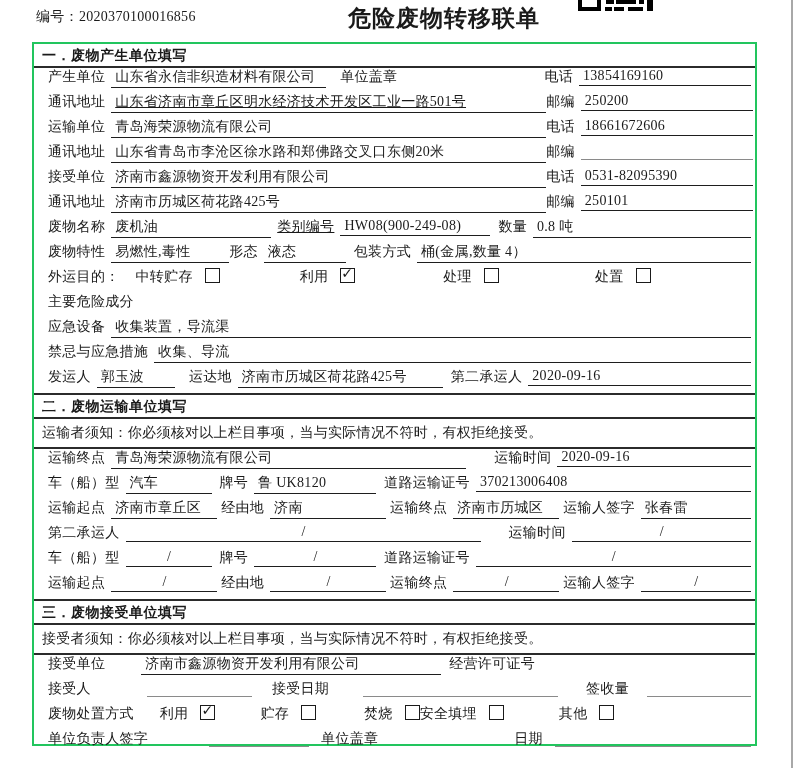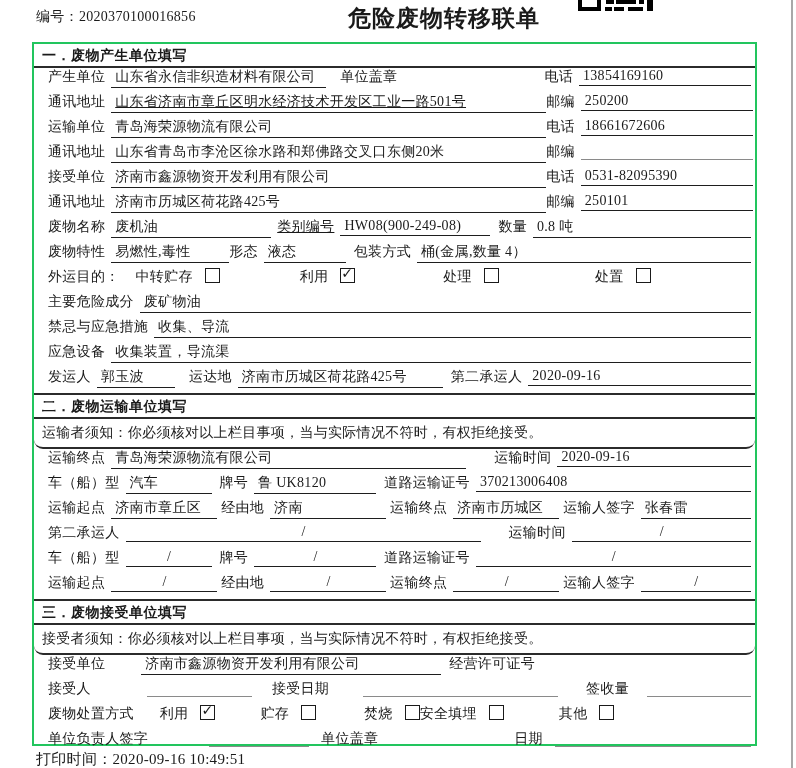--- a/index.html
+++ b/index.html
@@ -12,21 +12,21 @@
         font-size:23px;letter-spacing:1px;white-space:nowrap;}
   .qr{position:absolute;left:578px;top:0;}
   .form-table{position:absolute;left:32px;top:42px;width:725px;height:704px;
         border:2px solid #22c55e;box-sizing:border-box;display:flex;flex-direction:column;}
   .section{display:flex;flex-direction:column;}
   .section + .section{border-top:2px solid #2b2b2b;}
   .sec-title{height:20px;line-height:20px;padding:1px 6px 1px 8px;font-weight:bold;font-size:14px;
         font-family:"Liberation Sans","DejaVu Sans",sans-serif;border-bottom:2px solid #2b2b2b;
         letter-spacing:.5px;}
   .sec-note{height:24px;display:flex;align-items:center;padding:2px 8px;font-size:14px;
-        border-bottom:2px solid #2b2b2b;letter-spacing:.3px;border-radius:9px;}
+        border-bottom:2px solid #2b2b2b;letter-spacing:.3px;}
   .frow{height:25px;display:flex;align-items:flex-start;padding:0 4px 2px 14px;font-size:14px;
         box-sizing:border-box;letter-spacing:.3px;}
   .lbl{white-space:nowrap;flex:0 0 auto;margin-right:6px;padding-bottom:1px;}
   .val{border-bottom:1.4px solid #1e1e1e;padding:0 3px 1px 4px;white-space:nowrap;
         flex:0 0 auto;box-sizing:border-box;min-height:17px;overflow:hidden;}
   .val.grow{flex:1 1 auto;}
   .val.blank{border-bottom-color:#8a8a8a;}
   .val.ctr{text-align:center;}
   .chk{flex:0 0 auto;width:13px;height:13px;border:1.6px solid #1a1a1a;margin:0 0 2px 6px;
         position:relative;box-sizing:content-box;background:#fff;}
@@ -129,29 +129,28 @@
           <span class="chk">
             <span class="tick">✓</span>
           </span>
           <span class="lbl" style="margin-left: 88px;">处理</span>
           <span class="chk"></span>
           <span class="lbl" style="margin-left: 96px;">处置</span>
           <span class="chk"></span>
         </div>
         <div class="frow">
           <span class="lbl">主要危险成分</span>
-          <span class="val grow">废矿物油</span>
+        </div>
+        <div class="frow">
+          <span class="lbl">应急设备</span>
+          <span class="val grow">收集装置，导流渠</span>
         </div>
         <div class="frow">
           <span class="lbl">禁忌与应急措施</span>
           <span class="val grow">收集、导流</span>
-        </div>
-        <div class="frow">
-          <span class="lbl">应急设备</span>
-          <span class="val grow">收集装置，导流渠</span>
         </div>
         <div class="frow">
           <span class="lbl">发运人</span>
           <span class="val" style="width: 78px;">郭玉波</span>
           <span class="lbl" style="margin-left: 14px;">运达地</span>
           <span class="val" style="width: 205px;">济南市历城区荷花路425号</span>
           <span class="lbl" style="margin-left: 8px;">第二承运人</span>
           <span class="val grow">2020-09-16</span>
         </div>
       </div>
@@ -241,17 +240,14 @@
         <div class="frow">
           <span class="lbl">单位负责人签字</span>
           <span class="val blank" style="width: 100px; margin-left: 55px;"></span>
           <span class="lbl" style="margin-left: 12px;">单位盖章</span>
           <span class="lbl" style="margin-left: 130px;">日期</span>
           <span class="val grow blank" style="margin-left: 6px;"></span>
         </div>
       </div>
     </div>
 
-  <div class="print-time">
-    <span>打印时间：</span><span>2020-09-16 10:49:51</span>
-  </div>
 
 </div>
 
 </body></html>

